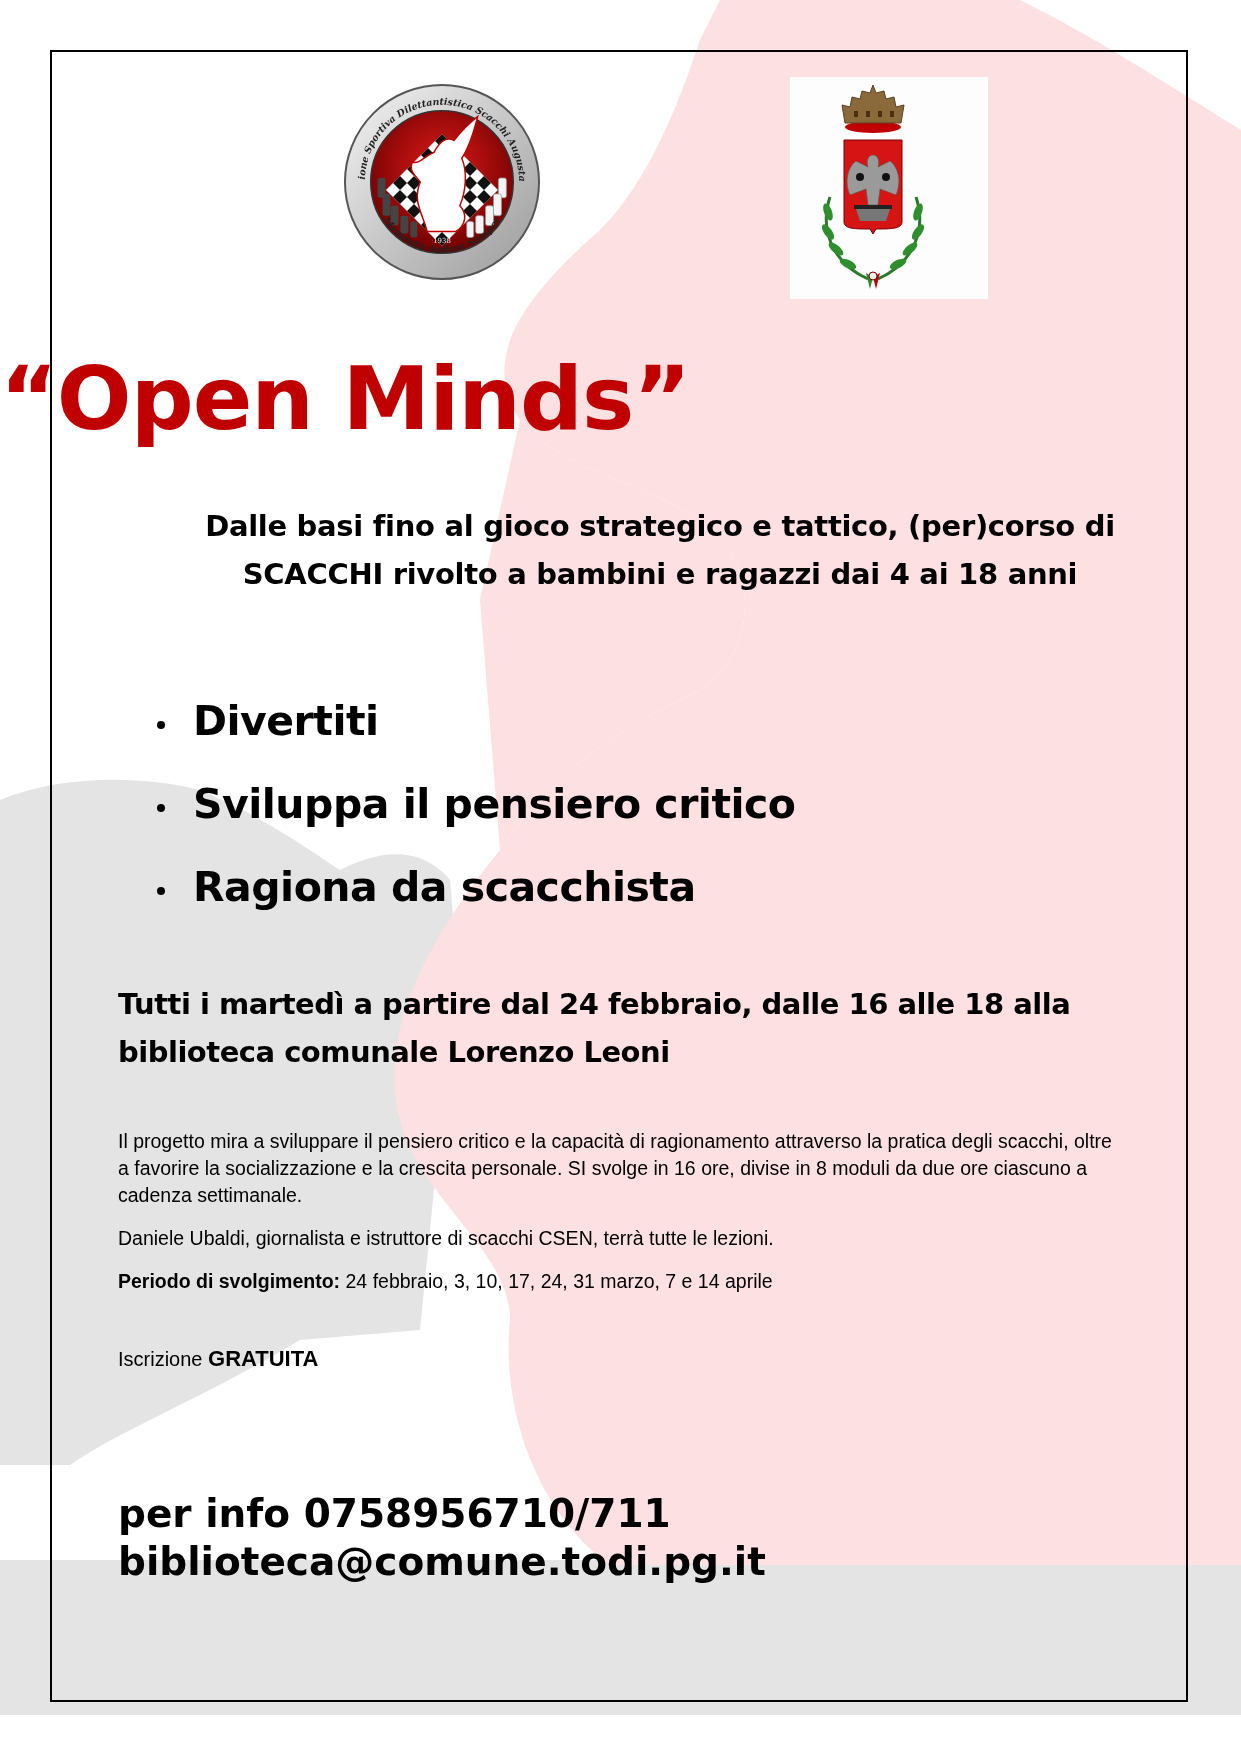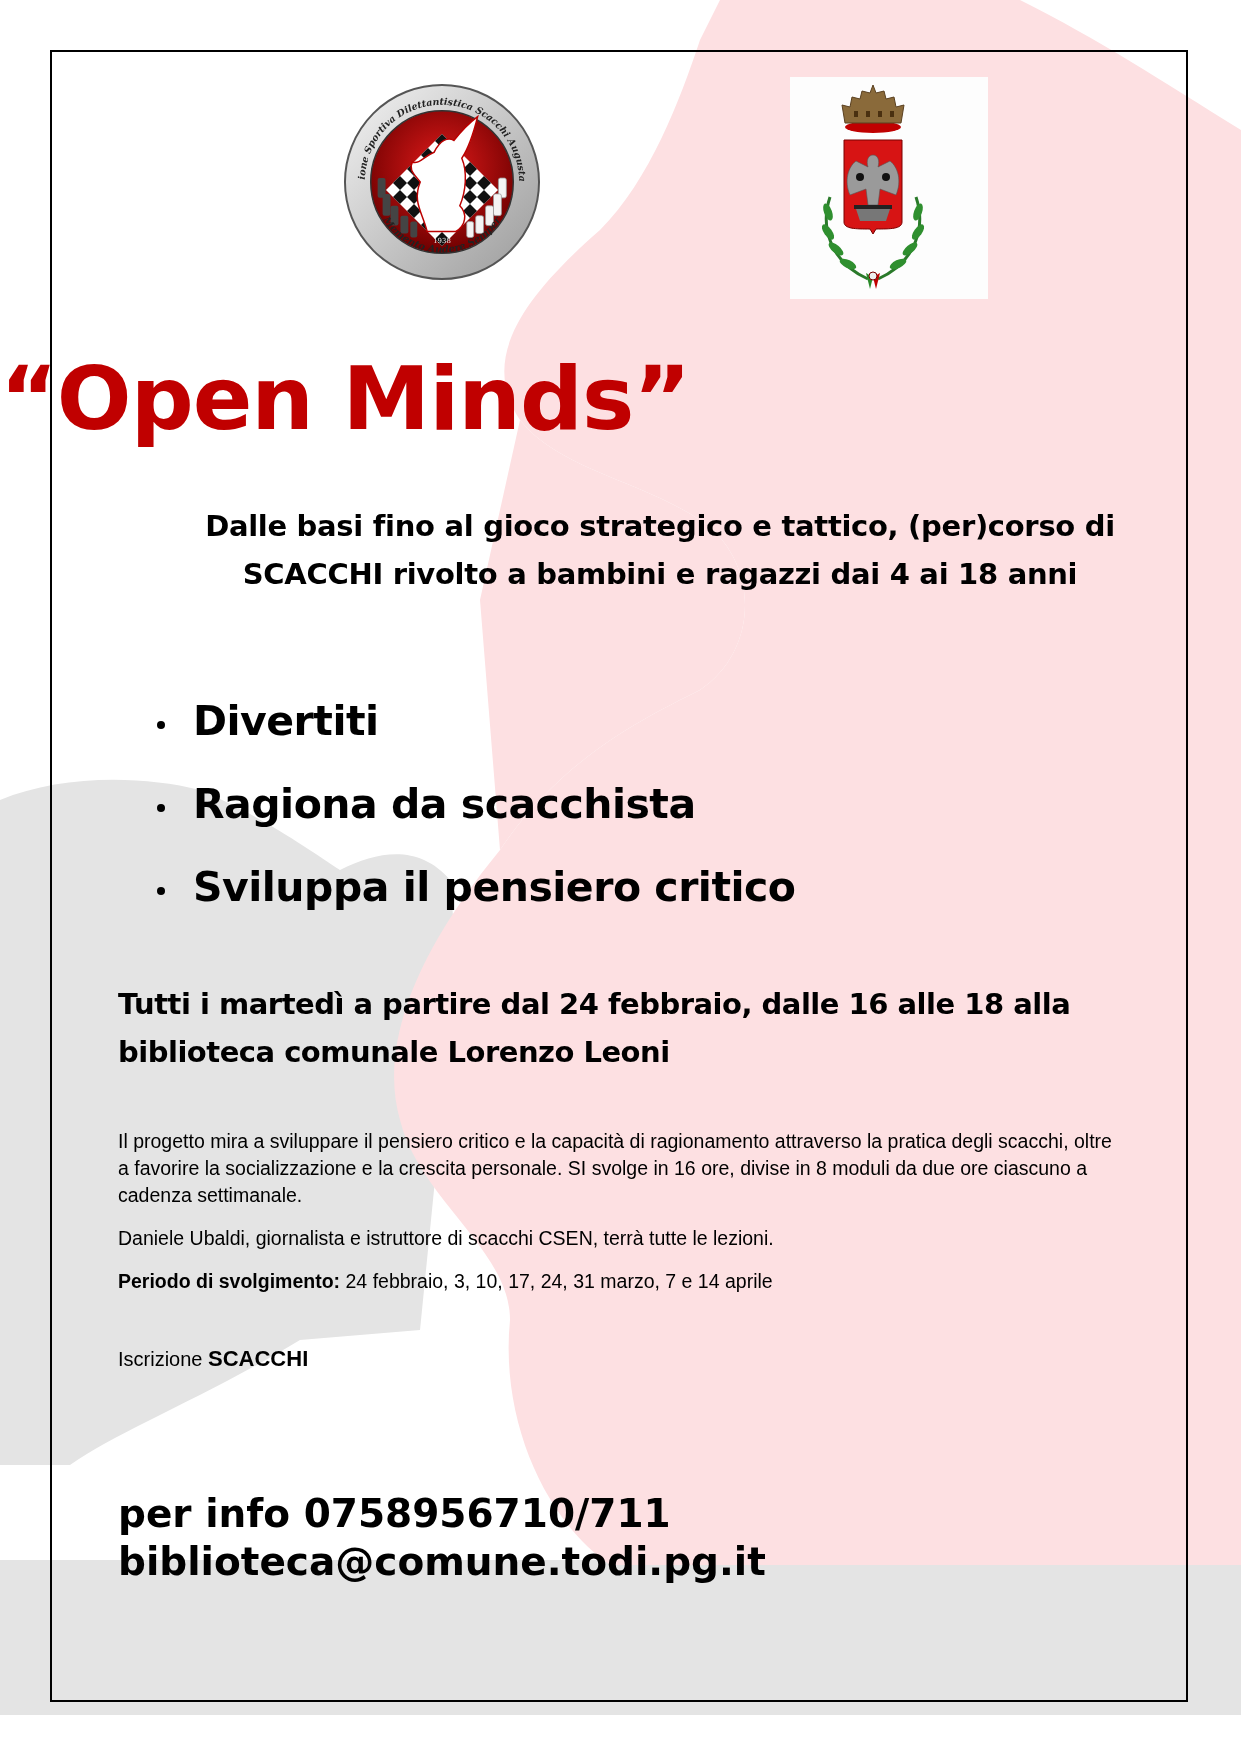--- a/index.html
+++ b/index.html
@@ -218,39 +218,39 @@
   <div>SCACCHI rivolto a bambini e ragazzi dai 4 ai 18 anni</div>
 </div>
 
 <ul class="bullets">
   <li>
       <span class="dot"></span>
       <span>Divertiti</span>
     </li>
   <li>
       <span class="dot"></span>
-      <span>Ragiona da scacchista</span>
+      <span>Sviluppa il pensiero critico</span>
     </li>
   <li>
       <span class="dot"></span>
-      <span>Sviluppa il pensiero critico</span>
+      <span>Ragiona da scacchista</span>
     </li>
 </ul>
 
 <div class="schedule">
   <div>Tutti i martedì a partire dal 24 febbraio, dalle 16 alle 18 alla</div>
   <div>biblioteca comunale Lorenzo Leoni</div>
 </div>
 
 <div class="body-text">
   <p>Il progetto mira a sviluppare il pensiero critico e la capacità di ragionamento attraverso la pratica degli scacchi, oltre a favorire la socializzazione e la crescita personale. SI svolge in 16 ore, divise in 8 moduli da due ore ciascuno a cadenza settimanale.</p>
   <p>Daniele Ubaldi, giornalista e istruttore di scacchi CSEN, terrà tutte le lezioni.</p>
   <p><b>Periodo di svolgimento:</b><span> 24 febbraio, 3, 10, 17, 24, 31 marzo, 7 e 14 aprile</span></p>
 </div>
 
 <div class="enroll">
-  <span>Iscrizione </span><b>SCACCHI</b>
+  <span>Iscrizione </span><b>GRATUITA</b>
 </div>
 
 <div class="contacts">
   <div>per info 0758956710/711</div>
   <div>biblioteca@comune.todi.pg.it</div>
 </div>
 
 </body></html>

